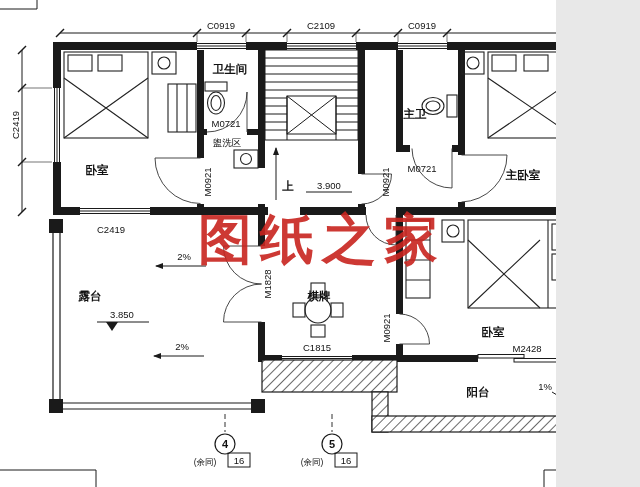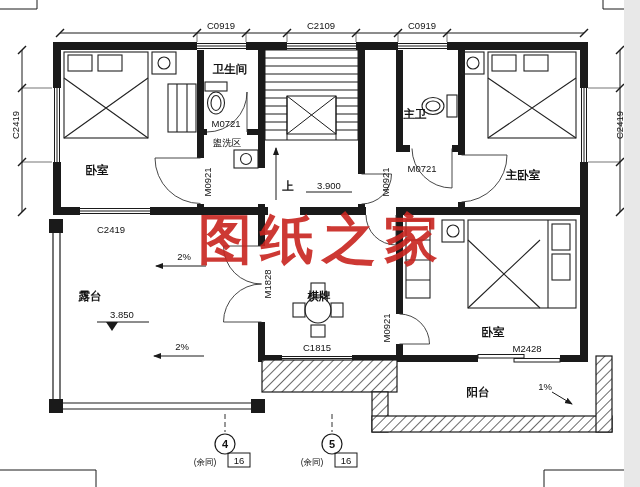--- a/index.html
+++ b/index.html
@@ -1,16 +1,16 @@
 <!DOCTYPE html>
 <html><head>
 <meta charset="utf-8">
 <style>
   html,body{margin:0;padding:0;background:#e8e8e8;}
-  .sheet{width:624px;height:487px;background:#f0abfc;position:relative;overflow:hidden;}
+  .sheet{width:556px;height:487px;background:#f0abfc;position:relative;overflow:hidden;}
   svg{display:block;}
   .lbl{font-family:"Liberation Sans",sans-serif;fill:#111;}
   .room{font-size:11.5px;font-weight:600;}
   .code{font-size:9.5px;font-weight:400;}
   .small{font-size:8.5px;}
   .axis{font-size:11px;font-weight:600;}
   .wm{font-family:"Liberation Sans",sans-serif;font-size:54px;font-weight:700;letter-spacing:8px;opacity:.9;}
 </style>
 </head>
 <body>

